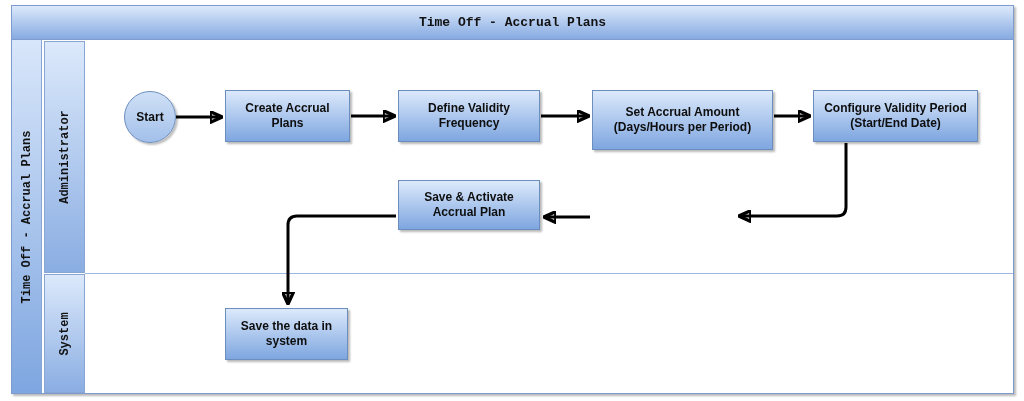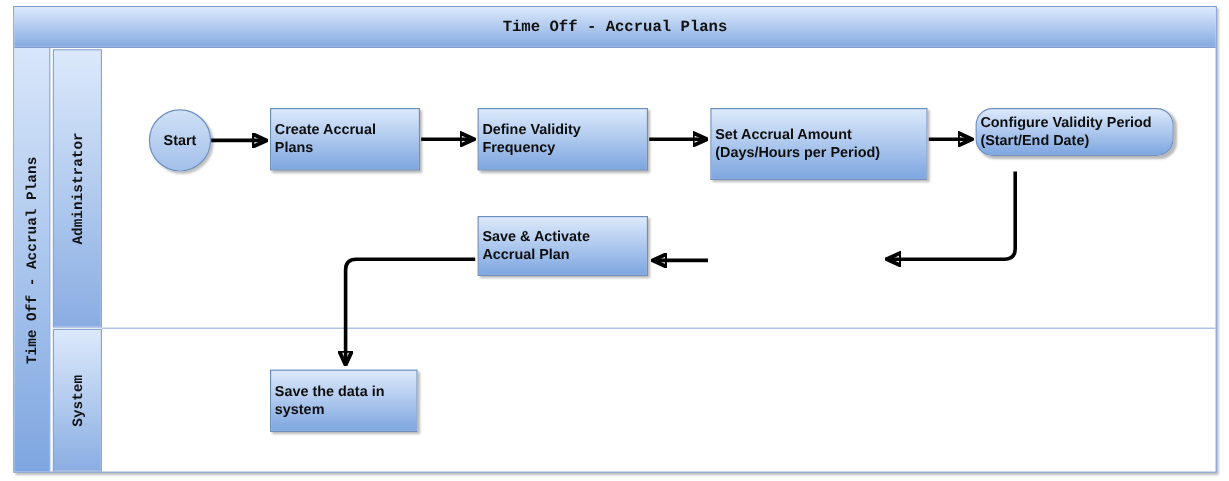--- a/index.html
+++ b/index.html
@@ -56,20 +56,21 @@
   .vtext {
     position: absolute;
     top: 50%; left: 50%;
     transform: translate(-50%, -50%) rotate(-90deg);
     white-space: nowrap;
     font-weight: bold; font-size: 12px; color: #121212;
   }
   .task {
     position: absolute;
     display: flex; align-items: center; justify-content: center;
+    text-align: center;
     font-weight: bold; font-size: 12px; line-height: 1.22; color: #0e0e0e;
     background: linear-gradient(#dce9fb, #7ea6e0);
     border: 1px solid #6c8ebf;
     box-shadow: 2px 2px 2px rgba(0,0,0,0.28);
     box-sizing: border-box;
     padding: 2px 3px;
   }
   .start-event {
     position: absolute;
     left: 124px; top: 91px;
@@ -79,21 +80,21 @@
     border: 1px solid #6c8ebf;
     box-shadow: 2px 2px 2px rgba(0,0,0,0.25);
     display: flex; align-items: center; justify-content: center;
     font-weight: bold; font-size: 12px; color: #0e0e0e;
     box-sizing: border-box;
     text-align: right;
   }
   .task.n1 { left: 225px; top: 90px; width: 125px; height: 52px; }
   .task.n2 { left: 398px; top: 90px; width: 142px; height: 52px; }
   .task.n3 { left: 592px; top: 90px; width: 181px; height: 60px; }
-  .task.n4 { left: 813px; top: 90px; width: 165px; height: 40px; border-radius: 14px; }
+  .task.n4 { left: 813px; top: 90px; width: 165px; height: 52px; }
   .task.n5 { left: 592px; top: 192px; width: 143px; height: 50px; }
   .task.n6 { left: 398px; top: 180px; width: 142px; height: 50px; }
   .task.n7 { left: 225px; top: 308px; width: 123px; height: 52px; }
   svg.edges {
     position: absolute;
     left: 0; top: 0;
     width: 1024px; height: 401px;
     pointer-events: none;
   }
   svg.edges path { stroke: #000000; stroke-width: 3; fill: none; }

